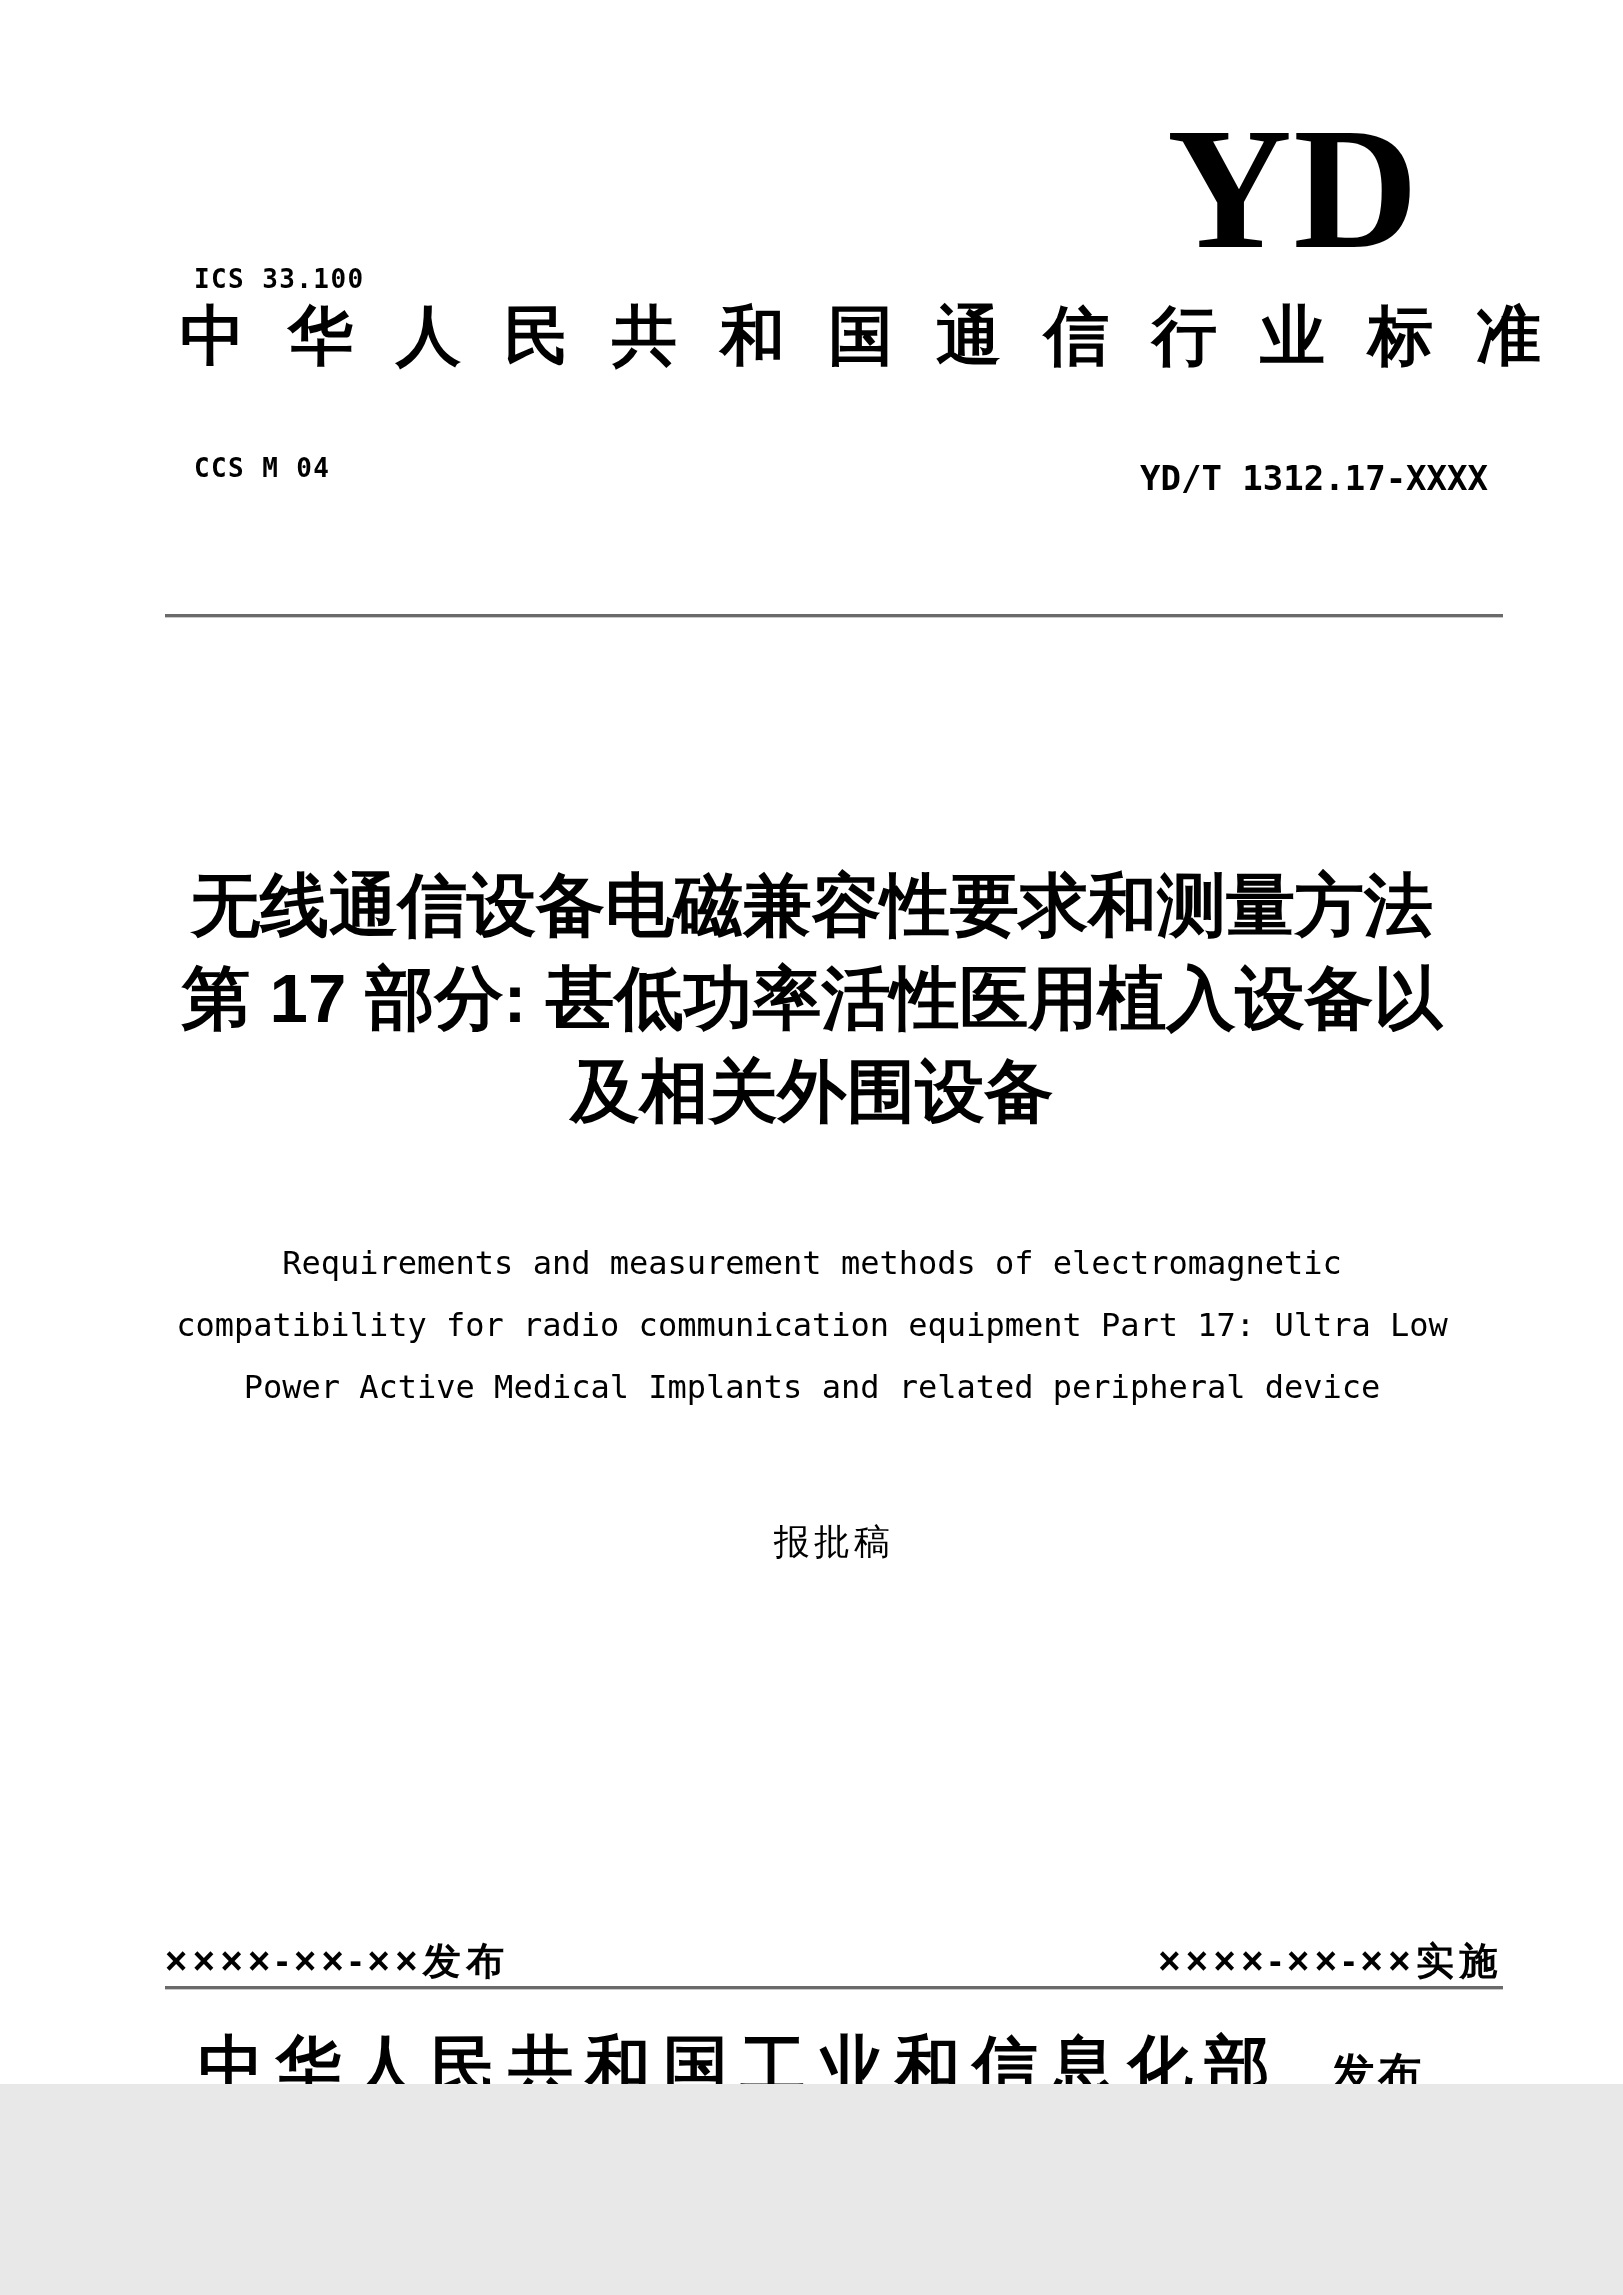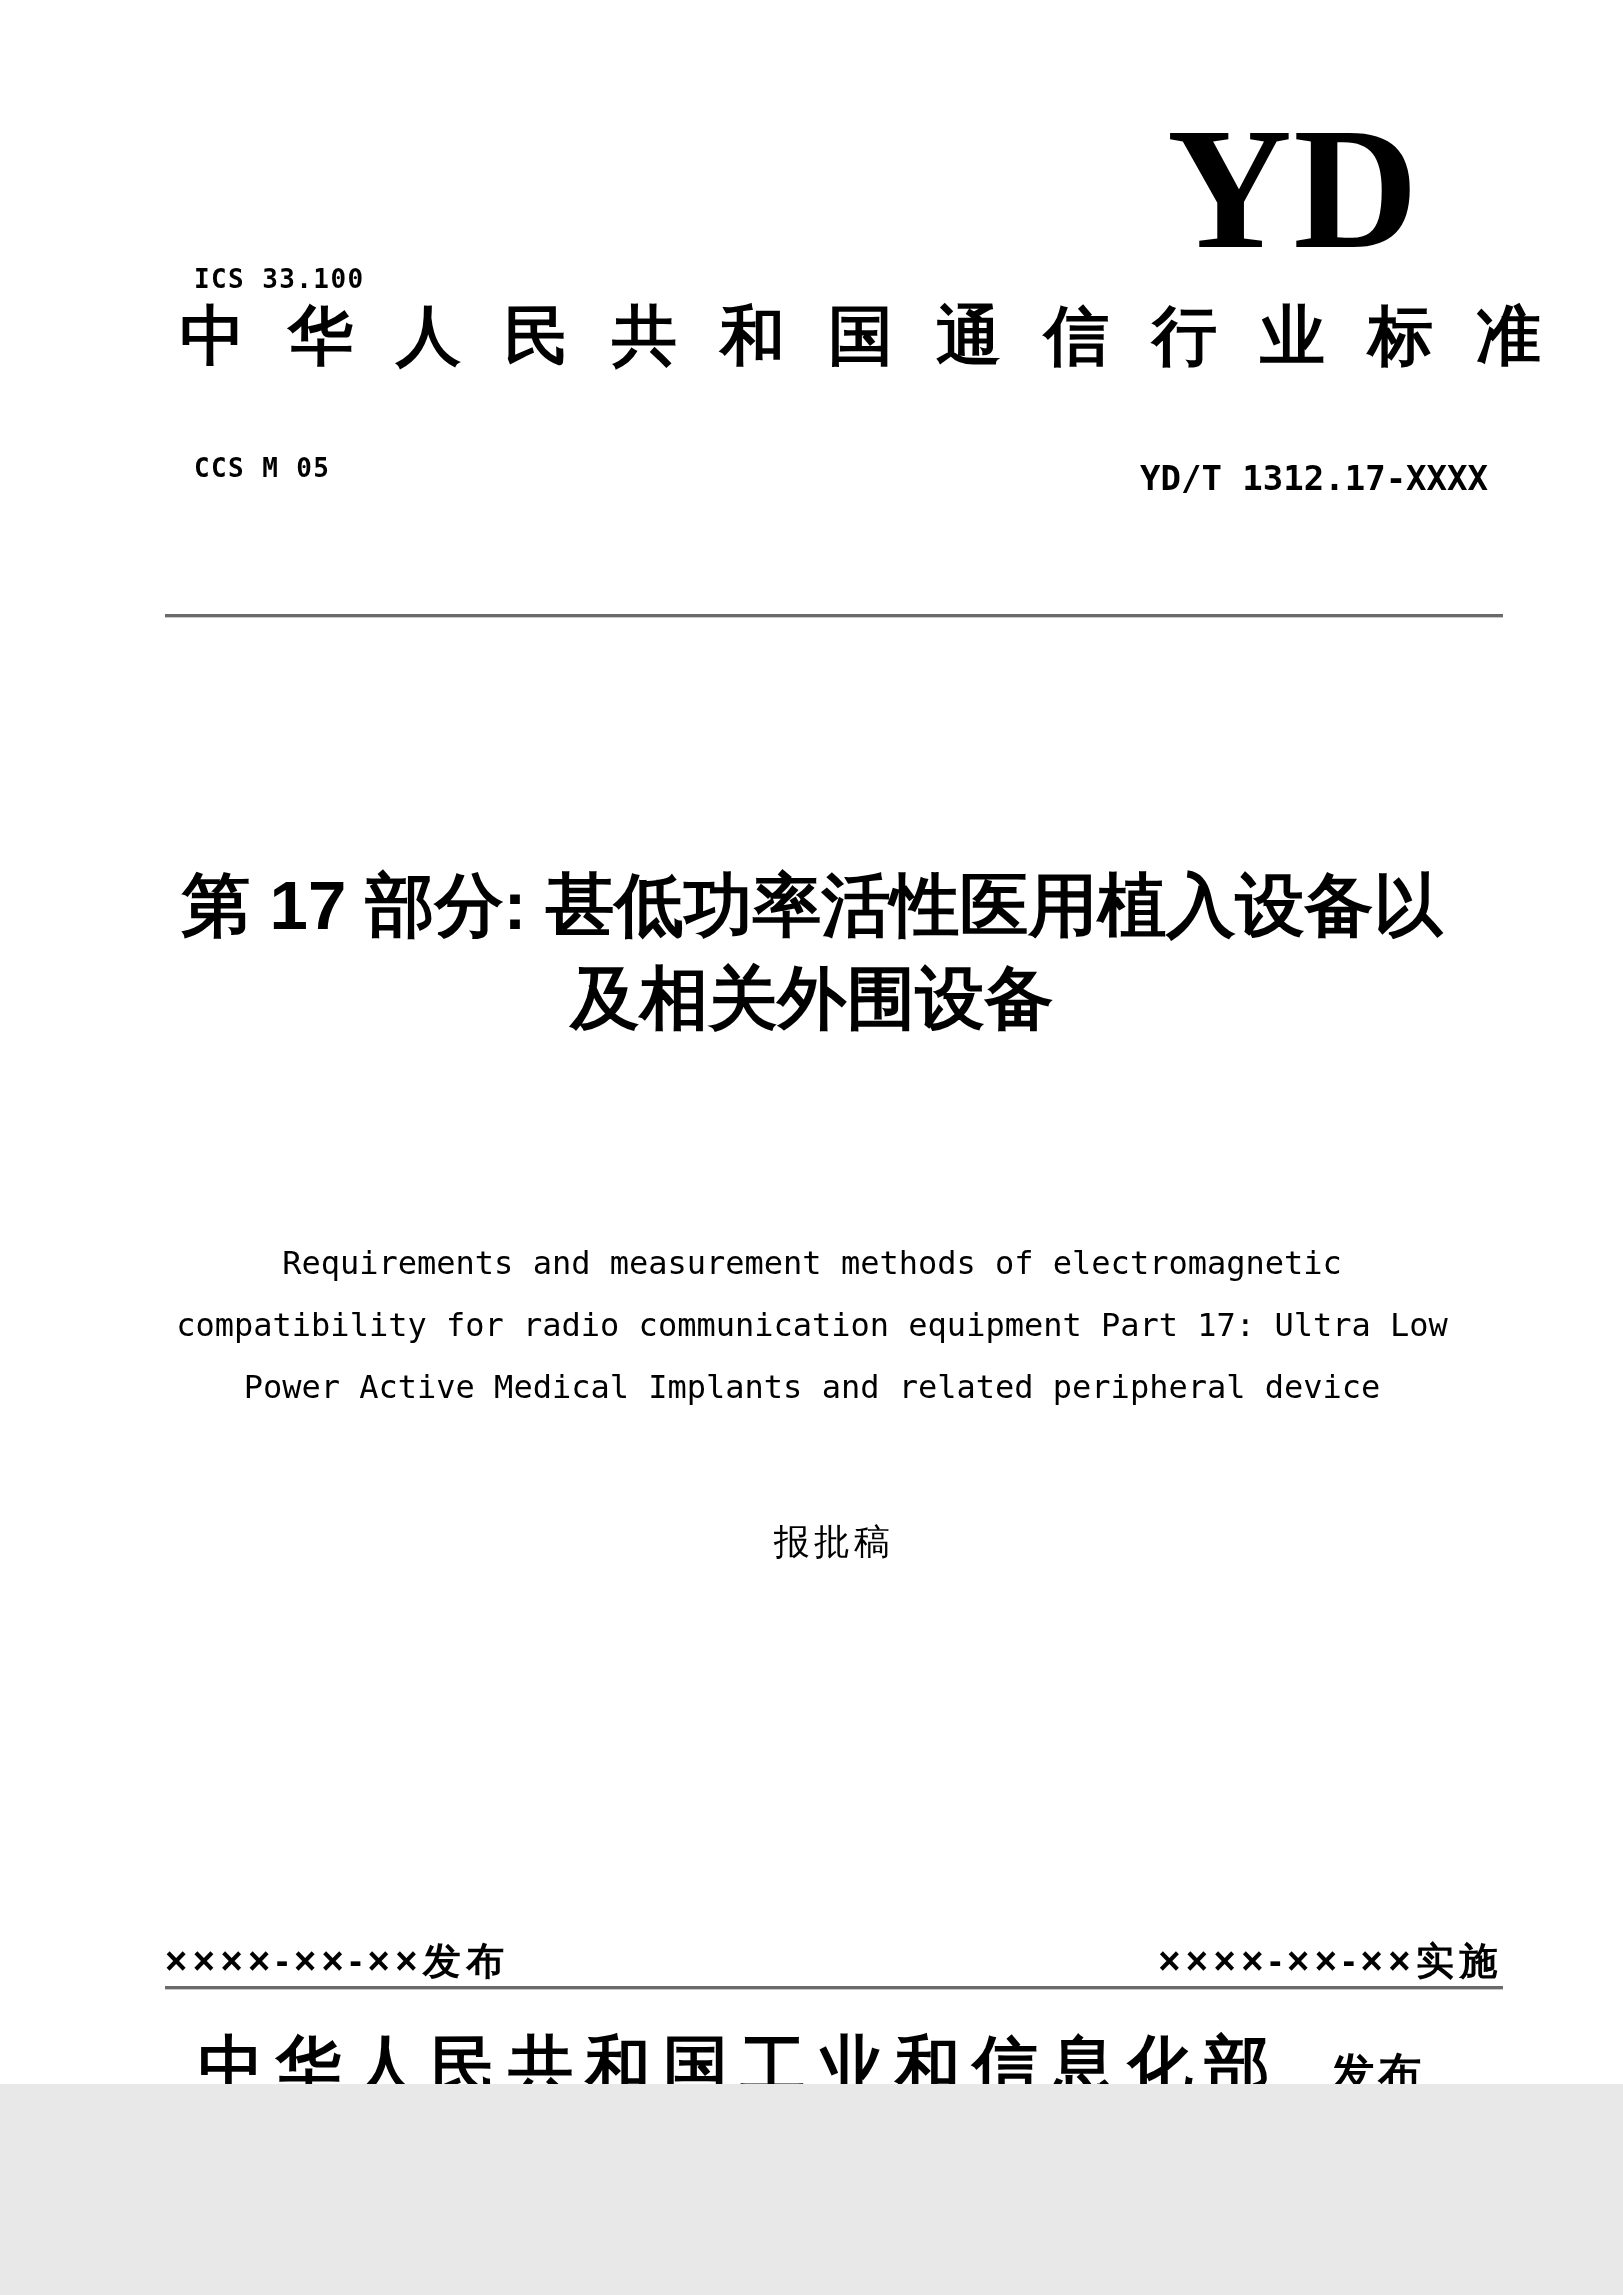--- a/index.html
+++ b/index.html
@@ -137,32 +137,33 @@
     line-height:1;
   }
 </style>
 </head>
 <body>
 
 <div class="page">
 
   <div class="ics-block">
     <div>ICS 33.100</div>
-    <div>CCS M 05</div>
+    <div>CCS M 04</div>
   </div>
 
   <div class="yd-logo">YD</div>
 
   <div class="header-title">中华人民共和国通信行业标准</div>
 
   <div class="std-number">YD/T 1312.17-XXXX</div>
 
   <div class="rule rule-top"></div>
 
   <div class="title-cn">
+    <div>无线通信设备电磁兼容性要求和测量方法</div>
     <div>第 17 部分: 甚低功率活性医用植入设备以</div>
     <div>及相关外围设备</div>
   </div>
 
   <div class="title-en">
     <div>Requirements and measurement methods of electromagnetic</div>
     <div>compatibility for radio communication equipment Part 17: Ultra Low</div>
     <div>Power Active Medical Implants and related peripheral device</div>
   </div>
 

